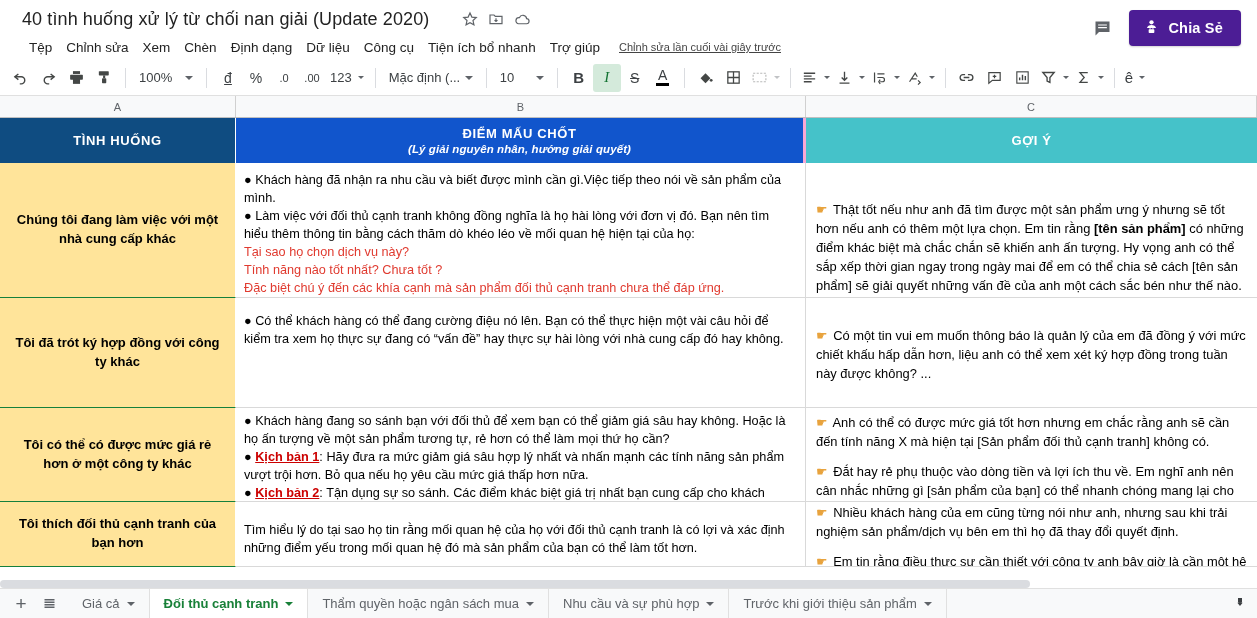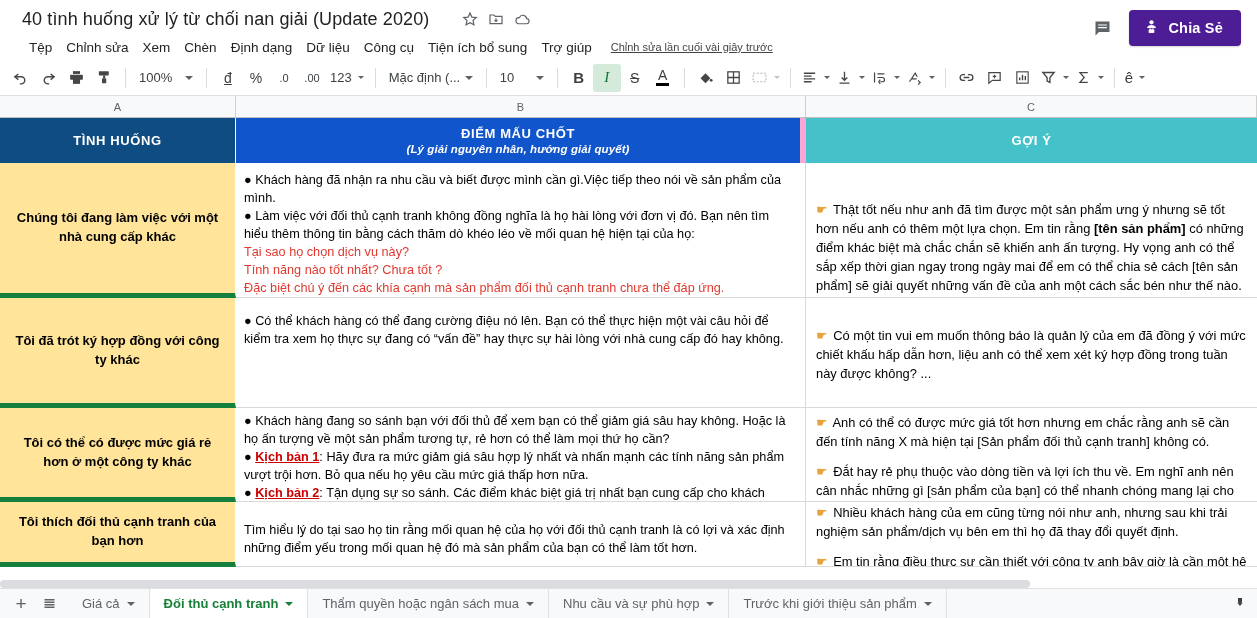--- a/index.html
+++ b/index.html
@@ -81,35 +81,35 @@
   .ch-a { width: 236px; }
   .ch-b { width: 570px; }
   .ch-c { width: 451px; }
 
   .table { width: 1257px; }
   .trow { display: flex; align-items: stretch; }
   .cell { overflow: hidden; position: relative; }
   .cell-a {
     width: 236px; flex: 0 0 236px;
     border-right: 1px solid #fff;
-    border-bottom: 5px solid #15803d;
+    border-bottom: 1px solid #15803d;
   }
   .cell-b {
     width: 570px; flex: 0 0 570px;
     border-right: 1px solid #d9d9d9;
     border-bottom: 1px solid #d9d9d9;
   }
   .cell-c {
     width: 451px; flex: 0 0 451px;
     border-bottom: 1px solid #d9d9d9;
   }
 
   
   .hrow .cell-a { background: #0f4c81; border-bottom: none; }
-  .hrow .cell-b { background: #1155cc; border-bottom: none; border-right: 6px solid #f9a8d4; }
+  .hrow .cell-b { background: #1155cc; border-bottom: none; border-right: 3px solid #f9a8d4; }
   .hrow .cell-c { background: #45c2c9; border-bottom: none; }
   .hrow { height: 45px; }
   .hcell-inner {
     height: 100%; display: flex; flex-direction: column;
     align-items: center; justify-content: center; color: #fff;
   }
   .h-title { font-size: 13px; font-weight: bold; letter-spacing: .6px; font-family: "Liberation Sans", sans-serif; }
   .h-sub { font-size: 11.5px; font-style: italic; font-weight: bold; margin-top: 2px; letter-spacing: .1px; }
 
   
@@ -205,21 +205,21 @@
         </div>
       </div>
       <div class="menu-row">
         <div class="menu-item">Tệp</div>
         <div class="menu-item">Chỉnh sửa</div>
         <div class="menu-item">Xem</div>
         <div class="menu-item">Chèn</div>
         <div class="menu-item">Định dạng</div>
         <div class="menu-item">Dữ liệu</div>
         <div class="menu-item">Công cụ</div>
-        <div class="menu-item">Tiện ích bổ sung</div>
+        <div class="menu-item">Tiện ích bổ nhanh</div>
         <div class="menu-item">Trợ giúp</div>
         <div class="last-edit">Chỉnh sửa lần cuối vài giây trước</div>
       </div>
     </div>
 
     <div class="topbar-right">
       <div class="comment-btn">
         <svg width="21" height="21" viewBox="0 0 24 24" fill="#5f6368">
             <path d="M4 4h16v12H8l-4 4z"></path>
             <path d="M7 8h10M7 11h10" stroke="#fff" stroke-width="1.4"></path>

